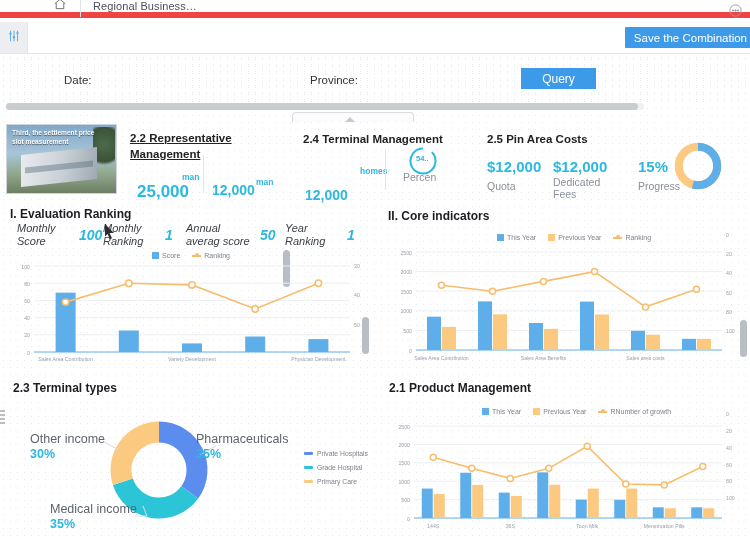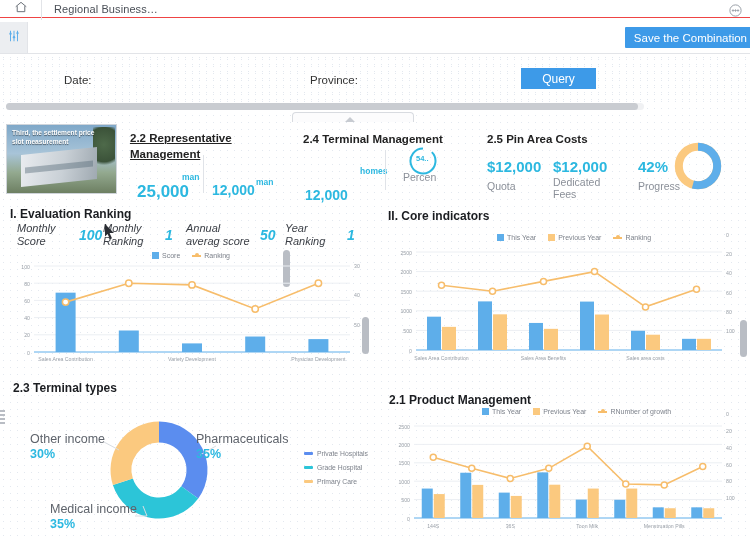--- a/index.html
+++ b/index.html
@@ -11,22 +11,22 @@
   }
   
   .dots {
     background-image: radial-gradient(#e3e8ef 0.8px, transparent 0.9px);
     background-size: 7px 7px;
   }
 
   
   #topbar {
     position: absolute; left: 0; top: 0; width: 750px; height: 18px;
-    background: #fff; border-bottom: 1px solid #ef4444;
-    display: flex; align-items: center;
+    background: #fff; border-bottom: 6px solid #ef4444;
+    display: flex; align-items: center; padding-left: 39px;
   }
   #home-cell {
     width: 42px; height: 22px; display: flex; align-items: center; justify-content: center;
     border-right: 1px solid #e2e4e8;
   }
   #topbar-title {
     font-size: 11px; color: #4a4f57; padding-left: 12px; letter-spacing: .1px;
   }
   #more-btn { position: absolute; right: 7px; top: 3px; }
 
@@ -168,21 +168,21 @@
   #l25b { position: absolute; left: 553px; top: 176px; width: 56px; }
   #n25c { position: absolute; left: 638px; top: 158px; font-size: 15px; }
   #l25c { position: absolute; left: 638px; top: 180px; }
   #donut25 { position: absolute; left: 672px; top: 140px; width: 52px; height: 52px; }
 
   
   .sec-title { position: absolute; font-size: 12px; font-weight: bold; color: #1b1d21; }
   #h-eval { left: 10px; top: 207px; }
   #h-core { left: 388px; top: 209px; }
   #h-term { left: 13px; top: 381px; }
-  #h-prod { left: 389px; top: 381px; margin-top: 12px; }
+  #h-prod { left: 389px; top: 381px; }
 
   
   .metric { position: absolute; top: 222px; display: flex; align-items: center; font-style: italic; }
   .metric .mname {
     font-size: 11px; color: #3b3f46; line-height: 1.15; width: 58px;
   }
   .metric .mval { font-size: 14px; color: #2cb8e0; font-weight: bold; margin-left: 4px; }
   #m1 { left: 17px; } #m2 { left: 103px; } #m3 { left: 186px; } #m4 { left: 285px; }
   #m3 .mname { width: 70px; }
 
@@ -310,21 +310,21 @@
   </svg>
   <div id="gauge24-val">54..</div>
 </div>
 <div class="sub-lbl" id="lbl24">Percen</div>
 
 <div class="kpi-title" id="t25">2.5 Pin Area Costs</div>
 <div class="big-num" id="n25a">$12,000</div>
 <div class="sub-lbl" id="l25a">Quota</div>
 <div class="big-num" id="n25b">$12,000</div>
 <div class="sub-lbl" id="l25b">Dedicated Fees</div>
-<div class="big-num" id="n25c">42%</div>
+<div class="big-num" id="n25c">15%</div>
 <div class="sub-lbl" id="l25c">Progress</div>
 <div id="donut25">
   <svg width="52" height="52" viewBox="0 0 42 42">
     <circle cx="21" cy="21" r="15.5" fill="none" stroke="#fbc97f" stroke-width="6.5"></circle>
     <circle id="donut25-arc" cx="21" cy="21" r="15.5" fill="none" stroke="#5eaeea" stroke-width="6.5" stroke-dasharray="52.59 44.80" transform="rotate(-90 21 21)"></circle>
   </svg>
 </div>
 
 <div class="sec-title" id="h-eval">I. Evaluation Ranking</div>
 <div class="sec-title" id="h-core">II. Core indicators</div>

